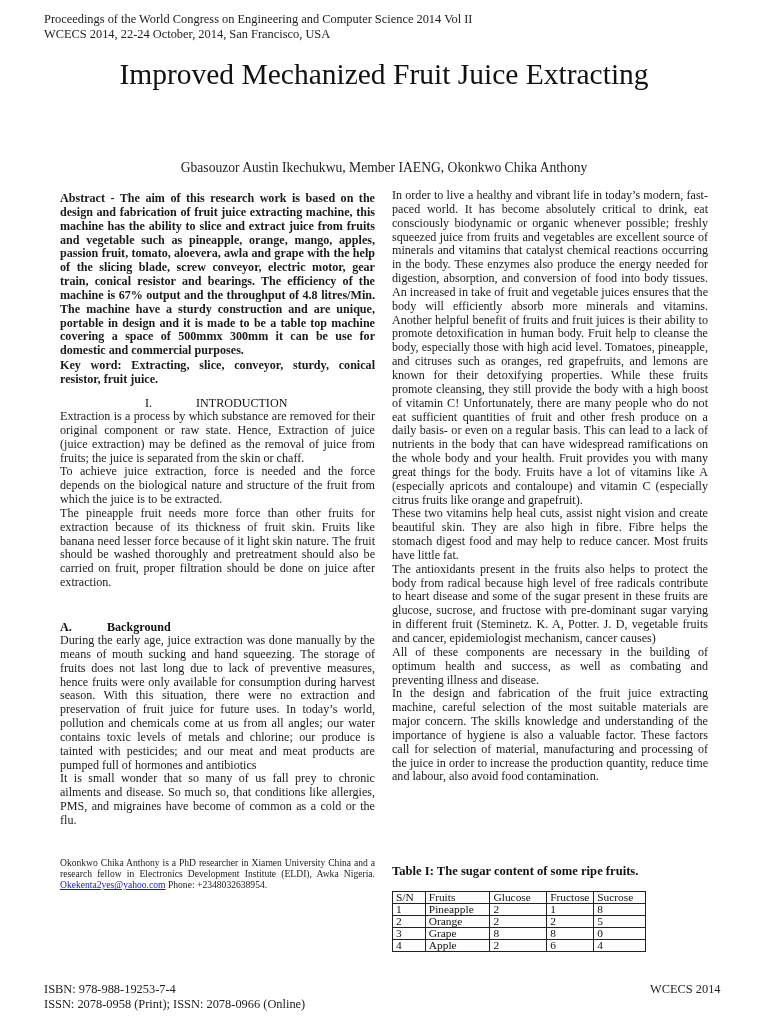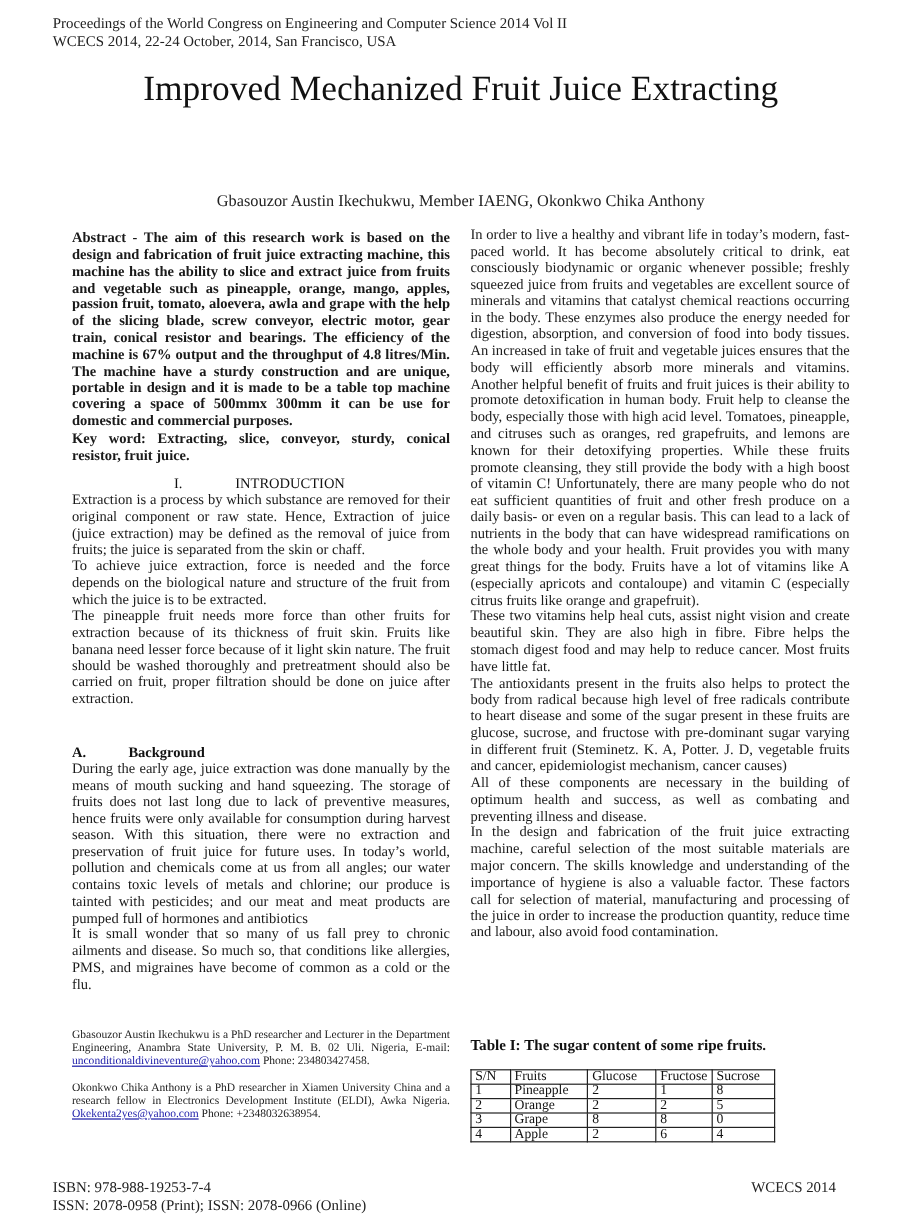--- a/index.html
+++ b/index.html
@@ -23,21 +23,21 @@
   .background { top: 634px; }
   .foot { top: 857px; left: 60px; width: 315px; font-size: 9.6px; line-height: 11.2px; text-align: justify; color: #222; }
   .foot p { margin: 0 0 10px 0; }
   .foot a { color: #1a1aa8; text-decoration: underline; }
   .right-text { top: 189px; }
   p.par { margin: 0; }
   .table-caption { top: 864px; left: 392px; font-size: 12.6px; font-weight: bold; }
   table.sugar { position: absolute; left: 392px; top: 891px; width: 254px; border-collapse: collapse; font-size: 11.4px; line-height: 11px; }
   table.sugar td { border: 1px solid #222; padding: 0 3px; height: 11px; margin-left: 32px; }
   .footer-left { left: 44px; top: 982px; font-size: 12.4px; line-height: 15px; color: #222; }
-  .footer-right { left: 626px; top: 982px; font-size: 12.4px; line-height: 15px; color: #222; }
+  .footer-right { left: 650px; top: 982px; font-size: 12.4px; line-height: 15px; color: #222; }
 </style>
 </head>
 <body>
 
 <div class="abs header">
   <div>Proceedings of the World Congress on Engineering and Computer Science 2014 Vol II</div>
   <div>WCECS 2014, 22-24 October, 2014, San Francisco, USA</div>
 </div>
 
 <div class="abs title">
@@ -64,23 +64,20 @@
   <span class="num">A.</span>
   <span class="txt">Background</span>
 </div>
 
 <div class="abs col left background">
   <p class="par">During the early age, juice extraction was done manually by the means of mouth sucking and hand squeezing. The storage of fruits does not last long due to lack of preventive measures, hence fruits were only available for consumption during harvest season. With this situation, there were no extraction and preservation of fruit juice for future uses. In today’s world, pollution and chemicals come at us from all angles; our water contains toxic levels of metals and chlorine; our produce is tainted with pesticides; and our meat and meat products are pumped full of hormones and antibiotics</p>
   <p class="par">It is small wonder that so many of us fall prey to chronic ailments and disease. So much so, that conditions like allergies, PMS, and migraines have become of common as a cold or the flu.</p>
 </div>
 
 <div class="abs foot">
-  <p>
-    <span>Gbasouzor Austin Ikechukwu is a PhD researcher and Lecturer in the Department Engineering, Anambra State University, P. M. B. 02 Uli. Nigeria, E-mail: </span><a>unconditionaldivineventure@yahoo.com</a><span> Phone: 234803427458.</span>
-  </p>
   <p>
     <span>Okonkwo Chika Anthony is a PhD researcher in Xiamen University China and a research fellow in Electronics Development Institute (ELDI), Awka Nigeria. </span><a>Okekenta2yes@yahoo.com</a><span> Phone: +2348032638954.</span>
   </p>
 </div>
 
 <div class="abs col right right-text">
   <p class="par">In order to live a healthy and vibrant life in today’s modern, fast-paced world. It has become absolutely critical to drink, eat consciously biodynamic or organic whenever possible; freshly squeezed juice from fruits and vegetables are excellent source of minerals and vitamins that catalyst chemical reactions occurring in the body. These enzymes also produce the energy needed for digestion, absorption, and conversion of food into body tissues. An increased in take of fruit and vegetable juices ensures that the body will efficiently absorb more minerals and vitamins. Another helpful benefit of fruits and fruit juices is their ability to promote detoxification in human body. Fruit help to cleanse the body, especially those with high acid level. Tomatoes, pineapple, and citruses such as oranges, red grapefruits, and lemons are known for their detoxifying properties. While these fruits promote cleansing, they still provide the body with a high boost of vitamin C! Unfortunately, there are many people who do not eat sufficient quantities of fruit and other fresh produce on a daily basis- or even on a regular basis. This can lead to a lack of nutrients in the body that can have widespread ramifications on the whole body and your health. Fruit provides you with many great things for the body. Fruits have a lot of vitamins like A (especially apricots and contaloupe) and vitamin C (especially citrus fruits like orange and grapefruit).</p>
   <p class="par">These two vitamins help heal cuts, assist night vision and create beautiful skin. They are also high in fibre. Fibre helps the stomach digest food and may help to reduce cancer. Most fruits have little fat.</p>
   <p class="par">The antioxidants present in the fruits also helps to protect the body from radical because high level of free radicals contribute to heart disease and some of the sugar  present in these fruits are glucose, sucrose, and fructose with pre-dominant sugar varying in different fruit (Steminetz. K. A, Potter. J. D, vegetable fruits and cancer, epidemiologist mechanism, cancer causes)</p>
   <p class="par">All of these components are necessary in the building of optimum health and success, as well as combating and preventing illness and disease.</p>

